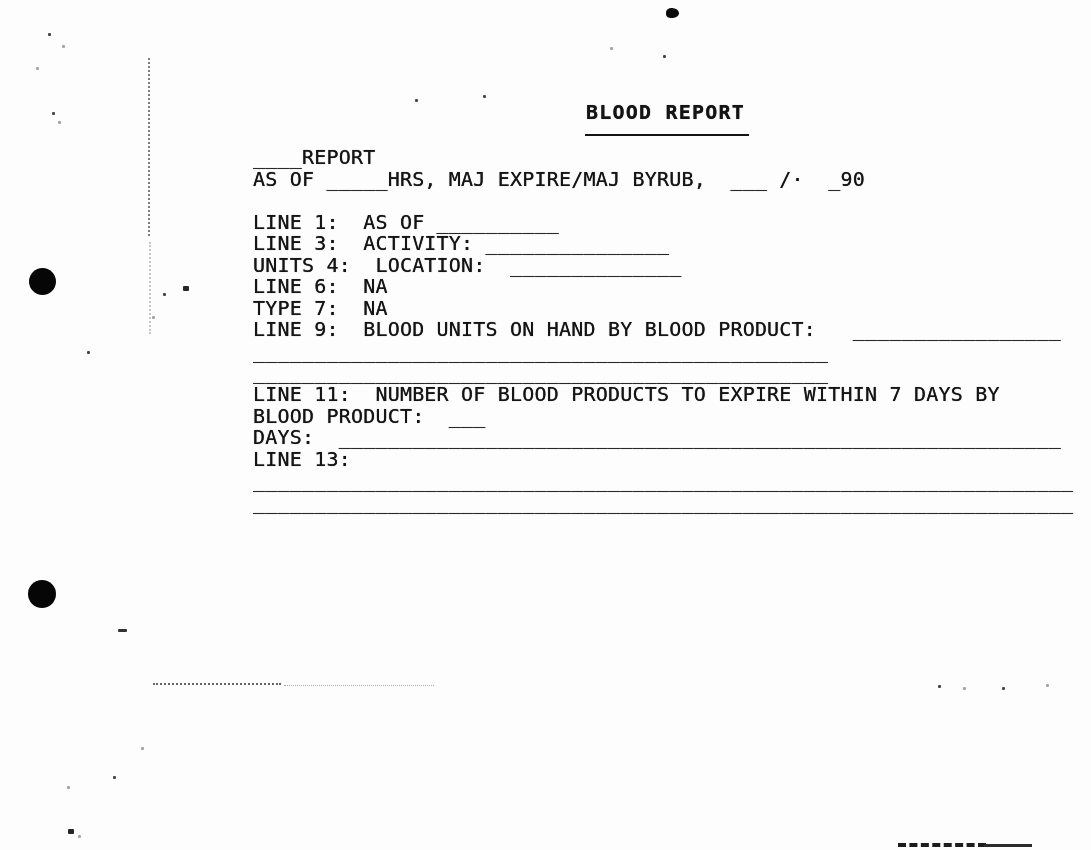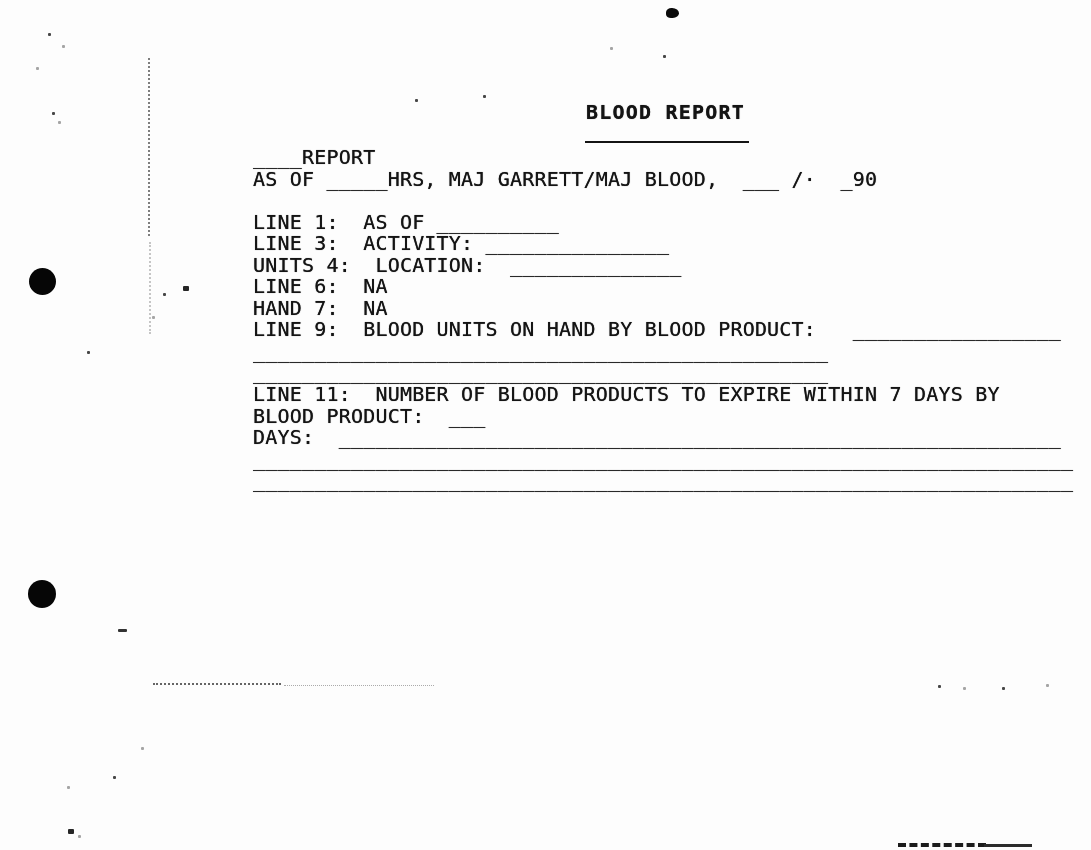--- a/index.html
+++ b/index.html
@@ -17,21 +17,21 @@
     position:relative;width:1091px;height:850px;
     background:var(--paper);
     color:var(--ink);
   }
   
   .doc-title{
     position:absolute;left:585px;top:100px;
     font-size:20px;font-weight:bold;letter-spacing:1.2px;
     white-space:pre;
     border-bottom:2.5px solid var(--ink);
-    padding:0 4px 17px 1px;
+    padding:0 4px 10px 1px;
     text-shadow:0 0 0.7px rgba(0,0,0,.85);
   }
   .doc-body{
     position:absolute;left:253px;top:147px;
     font-size:20px;line-height:21.55px;font-weight:normal;
     letter-spacing:0.2px;
     text-shadow:0 0 0.7px rgba(0,0,0,.85);
   }
   .doc-line{
     white-space:pre;height:21.55px;
@@ -80,33 +80,34 @@
 </style>
 </head>
 <body>
 
 <div class="page">
 
   <div class="doc-title">BLOOD REPORT</div>
 
   <div class="doc-body">
     <div class="doc-line">____REPORT</div>
-    <div class="doc-line">AS OF _____HRS, MAJ GARRETT/MAJ BLOOD,  ___ /·  _90</div>
+    <div class="doc-line">AS OF _____HRS, MAJ EXPIRE/MAJ BYRUB,  ___ /·  _90</div>
     <div class="doc-line"></div>
     <div class="doc-line">LINE 1:  AS OF __________</div>
     <div class="doc-line">LINE 3:  ACTIVITY: _______________</div>
     <div class="doc-line">UNITS 4:  LOCATION:  ______________</div>
     <div class="doc-line">LINE 6:  NA</div>
-    <div class="doc-line">HAND 7:  NA</div>
+    <div class="doc-line">TYPE 7:  NA</div>
     <div class="doc-line">LINE 9:  BLOOD UNITS ON HAND BY BLOOD PRODUCT:   _________________</div>
     <div class="doc-line">_______________________________________________</div>
     <div class="doc-line">_______________________________________________</div>
     <div class="doc-line">LINE 11:  NUMBER OF BLOOD PRODUCTS TO EXPIRE WITHIN 7 DAYS BY</div>
     <div class="doc-line">BLOOD PRODUCT:  ___</div>
     <div class="doc-line">DAYS:  ___________________________________________________________</div>
+    <div class="doc-line">LINE 13:</div>
     <div class="doc-line">___________________________________________________________________</div>
     <div class="doc-line">___________________________________________________________________</div>
   </div>
 
   <div class="hole-punch hp-top"></div>
   <div class="hole-punch hp-bottom"></div>
   <div class="ink-blob"></div>
   <div class="v-dotted"></div>
   <div class="v-dotted-faint"></div>
   <div class="h-dotted-strong"></div>

